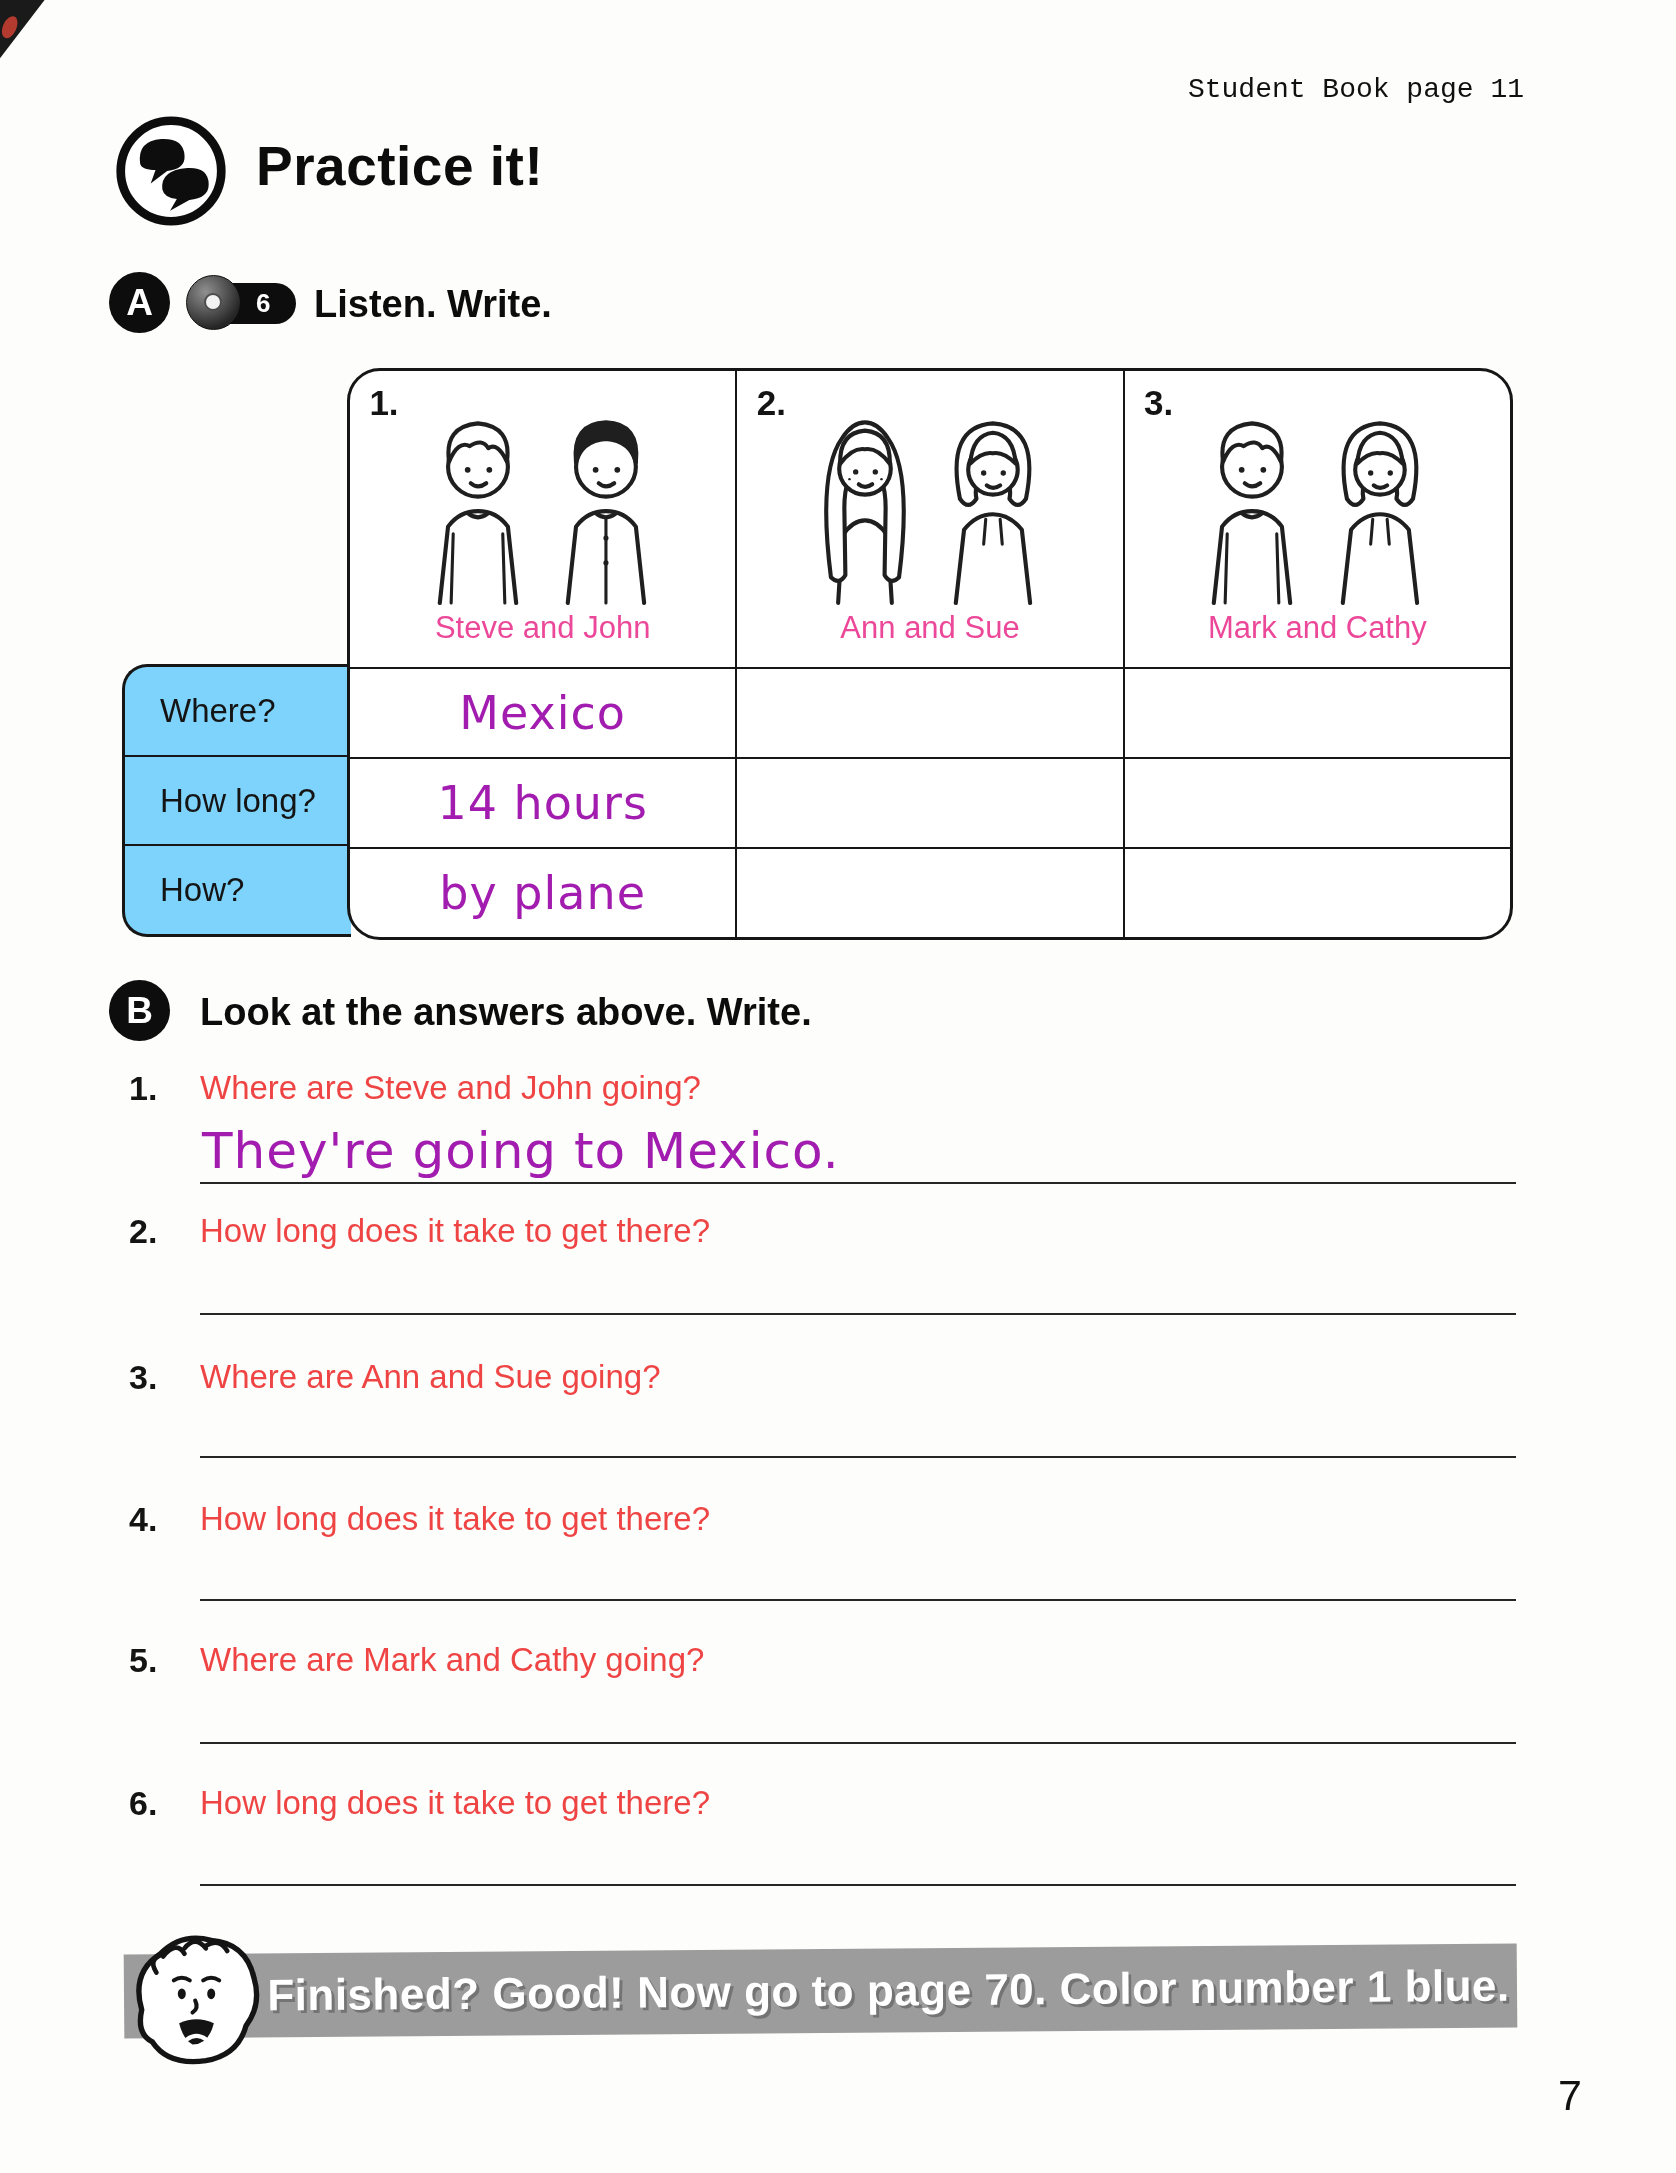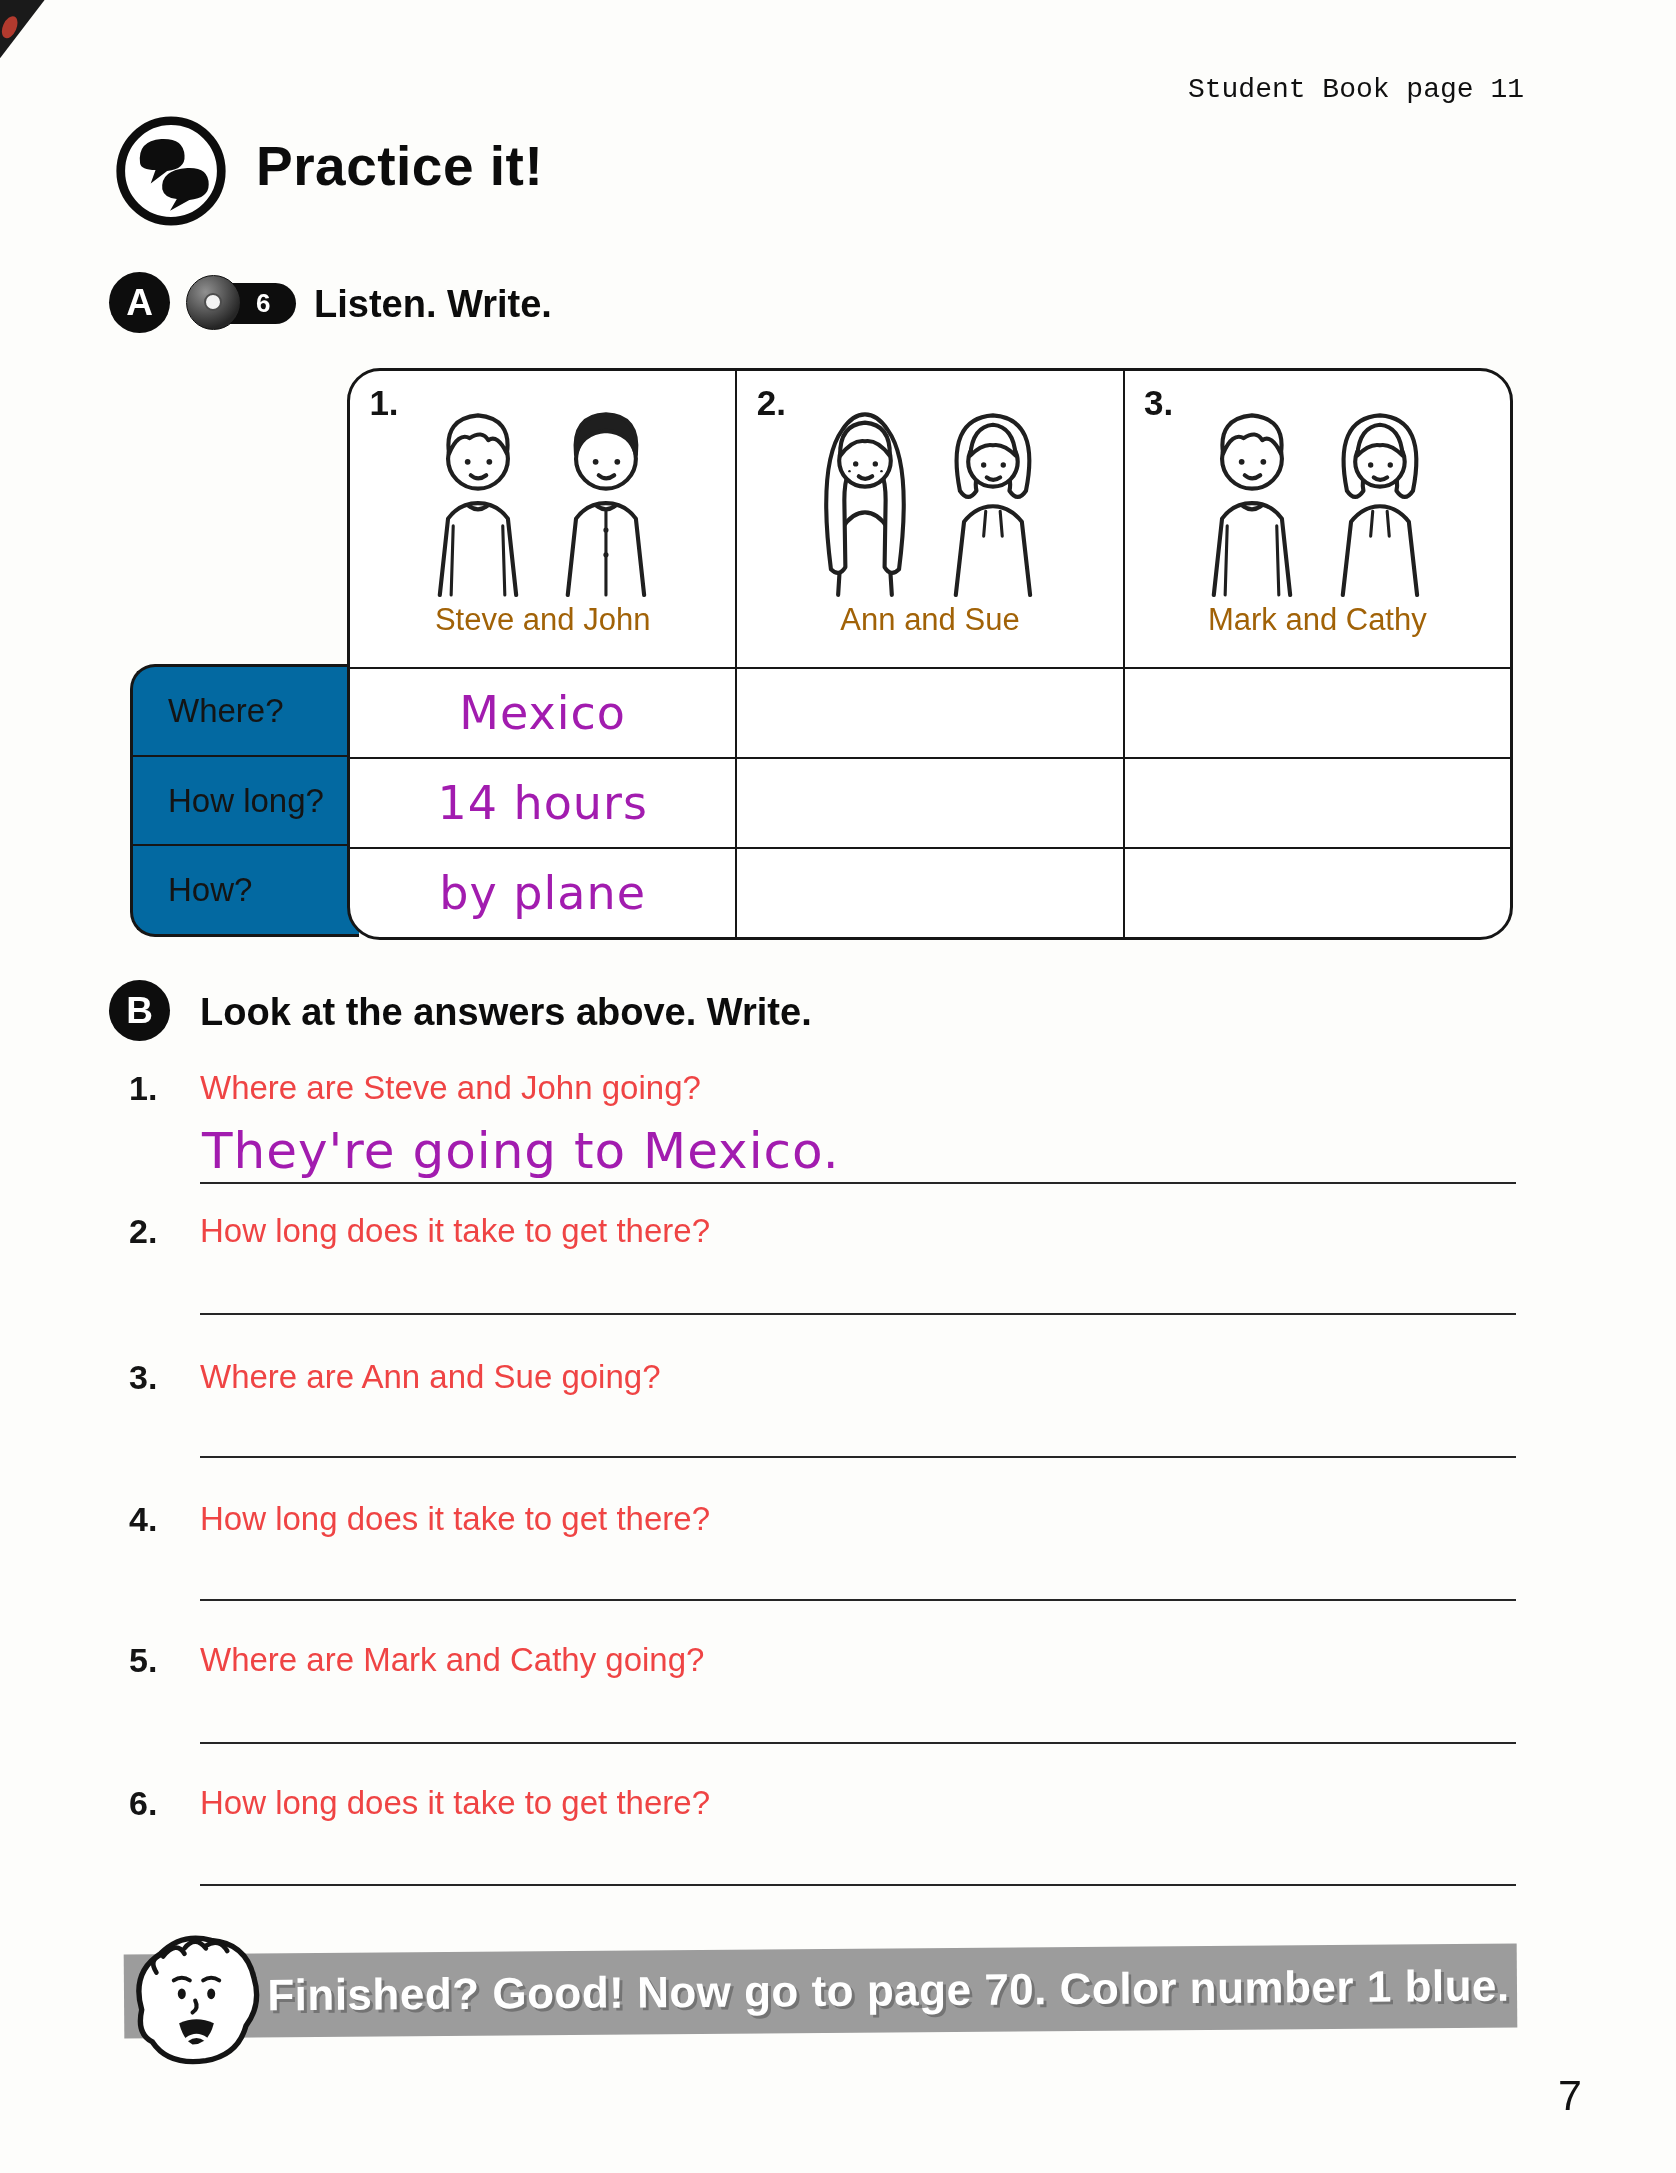--- a/index.html
+++ b/index.html
@@ -26,32 +26,32 @@
   .cd-num{color:#fff;font-size:26px;font-weight:bold;}
   .cd-disc{position:absolute;left:0;top:0;width:55px;height:55px;border-radius:50%;
     background:radial-gradient(circle at 35% 30%, #909090, #262626 72%);border:1.9px solid #0d0d0d;box-sizing:border-box;}
   .cd-hole{position:absolute;left:50%;top:50%;width:18.4px;height:18.4px;margin:-9.7px 0 0 -9.7px;background:#f3f3f3;
     border:2.9px solid #4d4d4d;border-radius:50%;box-sizing:border-box;}
   .instr{position:absolute;font-weight:bold;font-size:38px;color:#0c0c0c;}
   .instr-a{left:314px;top:283px;}
   .instr-b{left:200px;top:991px;}
   
   .rowheads{position:absolute;left:122px;top:664px;width:229px;height:273px;border:3.9px solid #161616;border-right:none;
-    border-radius:25px 0 0 25px;background:#0369a1;box-sizing:border-box;display:flex;flex-direction:column;margin-left:8px;}
+    border-radius:25px 0 0 25px;background:#7dd3fc;box-sizing:border-box;display:flex;flex-direction:column;}
   .rowhead{flex:1;display:flex;align-items:center;padding-left:35px;font-size:33px;border-bottom:2.9px solid #161616;}
   .rowhead:last-child{border-bottom:none;}
   .mainbox{position:absolute;left:347px;top:368px;width:1166px;height:572px;border:3.9px solid #161616;border-radius:33px;
     background:#fff;box-sizing:border-box;display:flex;overflow:hidden;}
   .tcol{flex:1;display:flex;flex-direction:column;border-right:2.9px solid #161616;}
   .tcol:last-child{border-right:none;}
   .pic-zone{height:298px;border-bottom:2.9px solid #161616;position:relative;display:flex;flex-direction:column;
     align-items:center;justify-content:flex-end;box-sizing:border-box;}
   .colnum{position:absolute;left:19.4px;top:11.6px;font-size:35px;font-weight:bold;}
   .people{width:258px;height:206px;margin-bottom:0;}
-  .caption{font-size:31px;margin-bottom:29px;color:#a16207;}
+  .caption{font-size:31px;margin-bottom:21px;color:#ec4899;}
   .acell{flex:1;border-bottom:2.9px solid #161616;display:flex;align-items:center;justify-content:center;}
   .acell:last-child{border-bottom:none;}
   .handwrite{font-family:"DejaVu Sans",sans-serif;color:#a21caf;letter-spacing:1px;font-size:46px;}
   
   .qnum{position:absolute;left:129px;font-size:34px;font-weight:bold;}
   .qtext{position:absolute;left:200px;font-size:33px;color:#ef4444;}
   .qline{position:absolute;left:200px;width:1316px;height:0;border-top:2.9px solid #262626;}
   .qanswer{position:absolute;left:202px;font-size:50px;}
   
   .banner{position:absolute;left:124px;top:1949px;width:1393px;height:84px;background:#9c9c9c;

